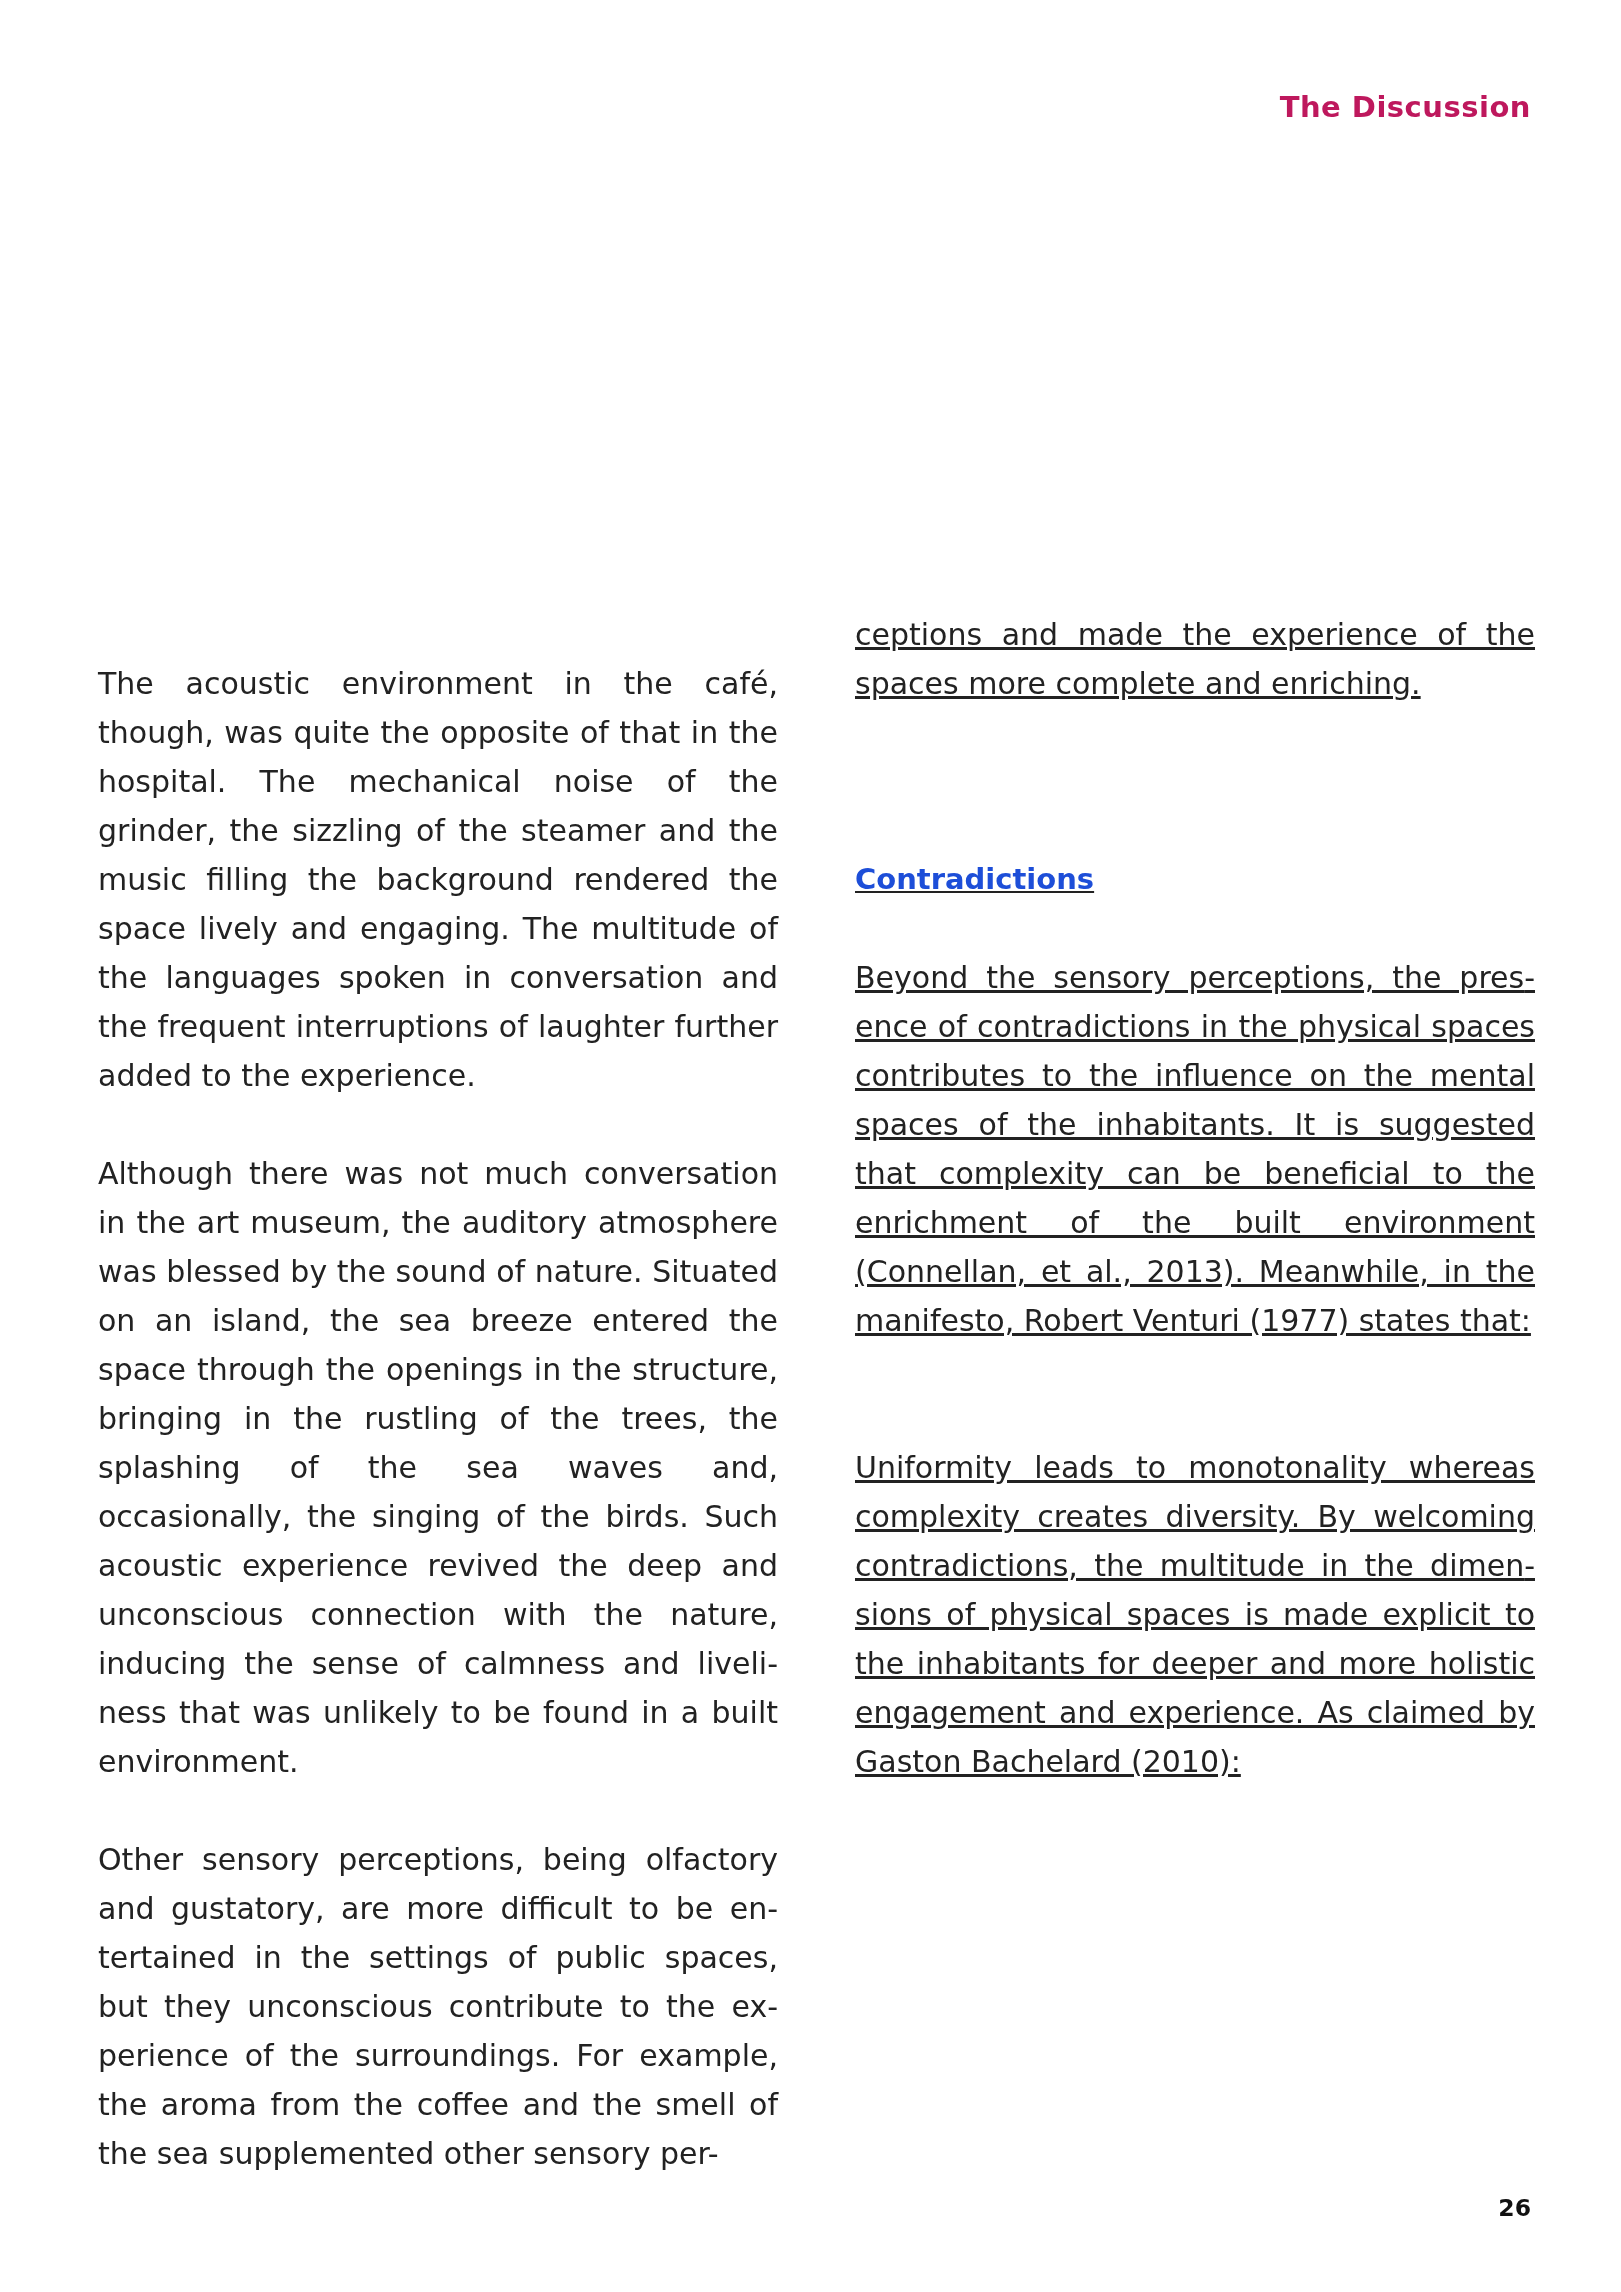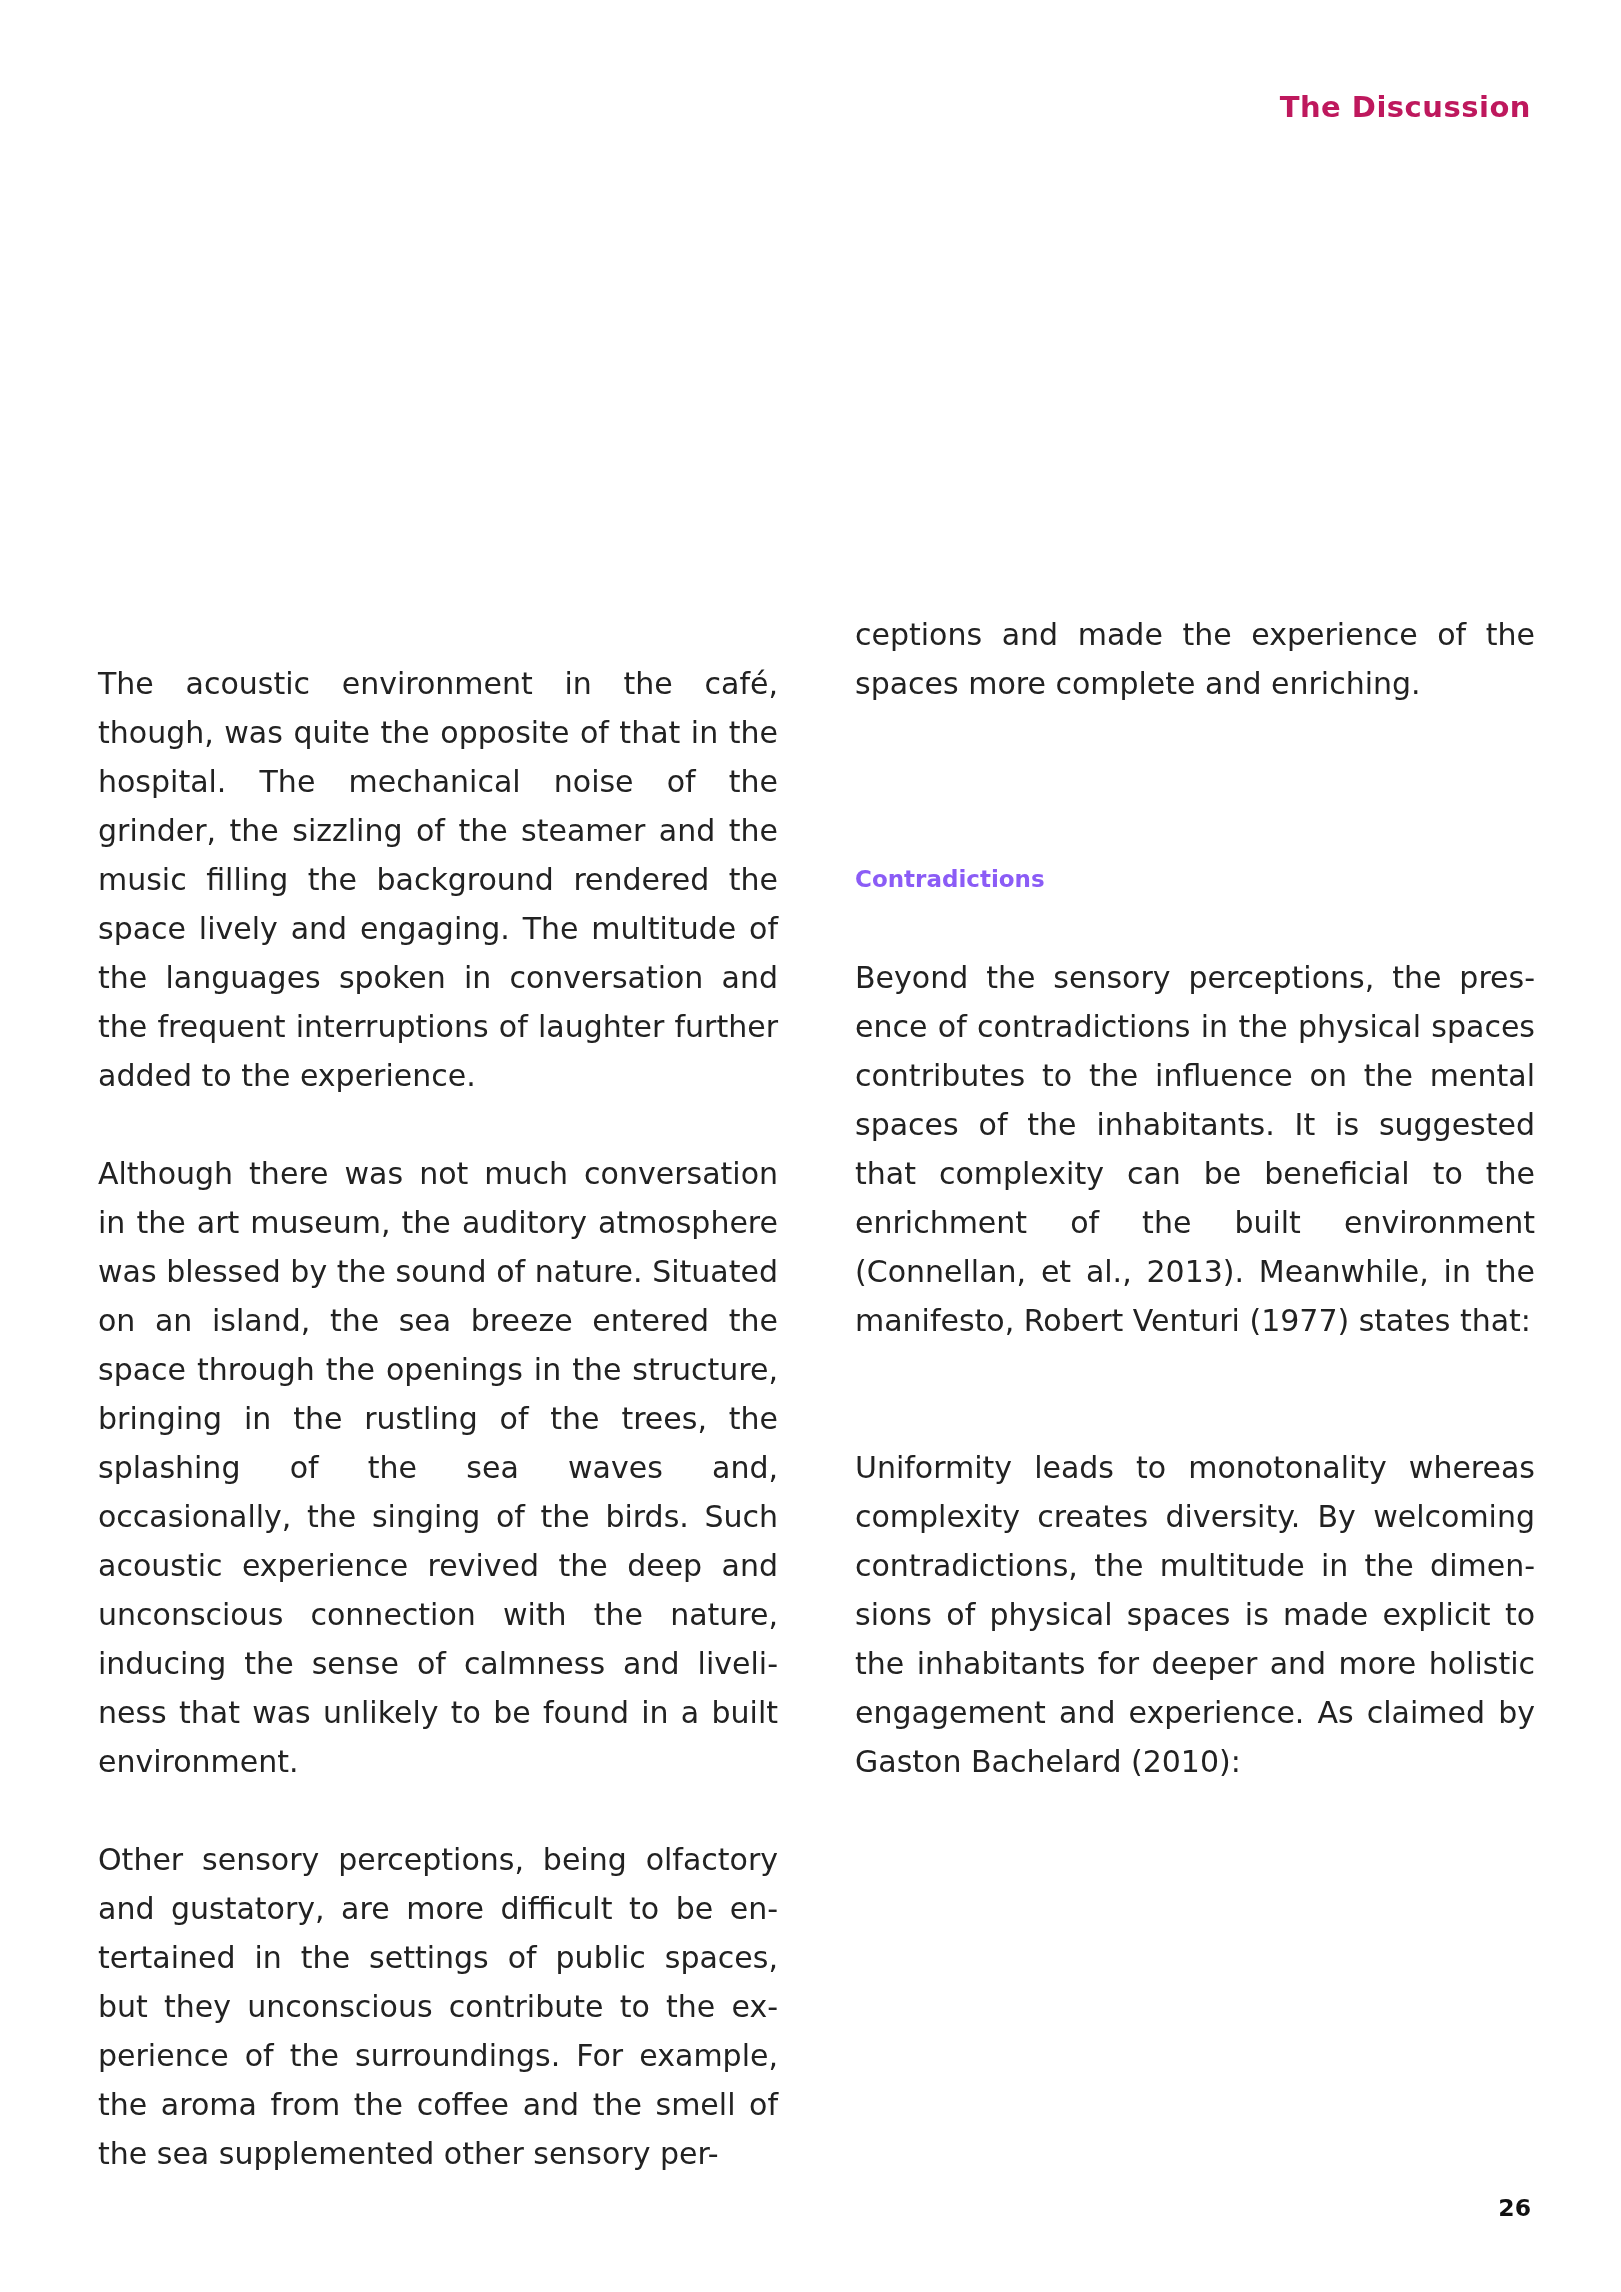--- a/index.html
+++ b/index.html
@@ -3,24 +3,24 @@
 <meta charset="utf-8">
 <style>
   html, body { margin: 0; padding: 0; background: #ffffff; }
   body { width: 1621px; height: 2293px; position: relative; overflow: hidden;
          font-family: "DejaVu Sans", sans-serif; color: #1a1a1a; }
   .header { position: absolute; right: 90px; top: 90px; font-size: 29px; font-weight: bold;
             letter-spacing: 0.5px; color: #be185d; }
   .col { position: absolute; width: 680px; font-size: 30px; line-height: 49px; color: #222;
          text-align: justify; hyphens: manual; }
   .col-left { left: 98px; top: 659px; }
-  .col-right { left: 855px; top: 610px; }
+  .col-right { left: 855px; top: 610px; text-decoration: underline; }
   .col p { margin: 0; }
   .gap { height: 49px; }
-  .heading { font-weight: bold; font-size: 23px; margin: 0; color: #8b5cf6; }
+  .heading { font-weight: bold; font-size: 29px; margin: 0; color: #1d4ed8; }
   .quote { font-style: italic; margin: 0 0 0 37px; width: 604px; }
   .pagenum { position: absolute; right: 90px; top: 2194px; font-size: 23.5px; font-weight: bold; color: #111; text-align: right; }
 </style>
 </head>
 <body>
 
 <div class="header">The Discussion</div>
 
 <div class="col col-left">
   <p>The acoustic environment in the café, though, was quite the opposite of that in the hospital. The mechanical noise of the grinder, the sizzling of the steamer and the music filling the background rendered the space lively and engaging. The multitude of the languages spoken in conversation and the frequent interruptions of laughter further added to the experience.</p>

